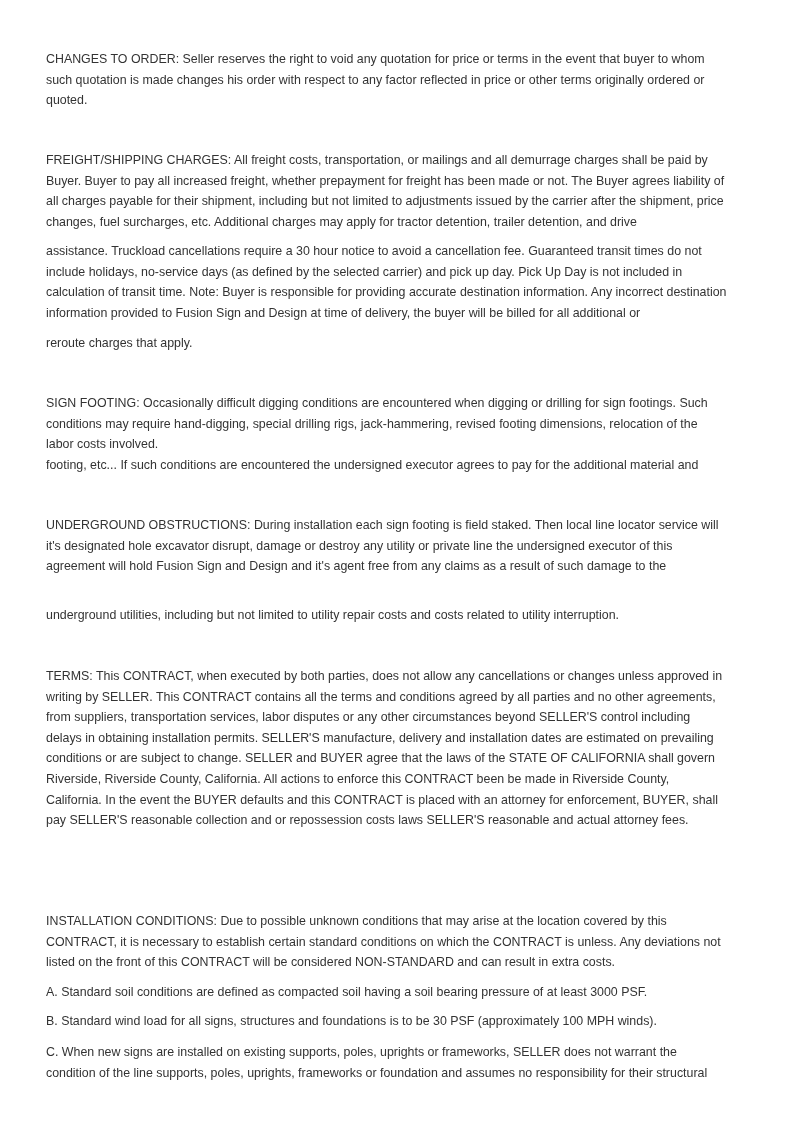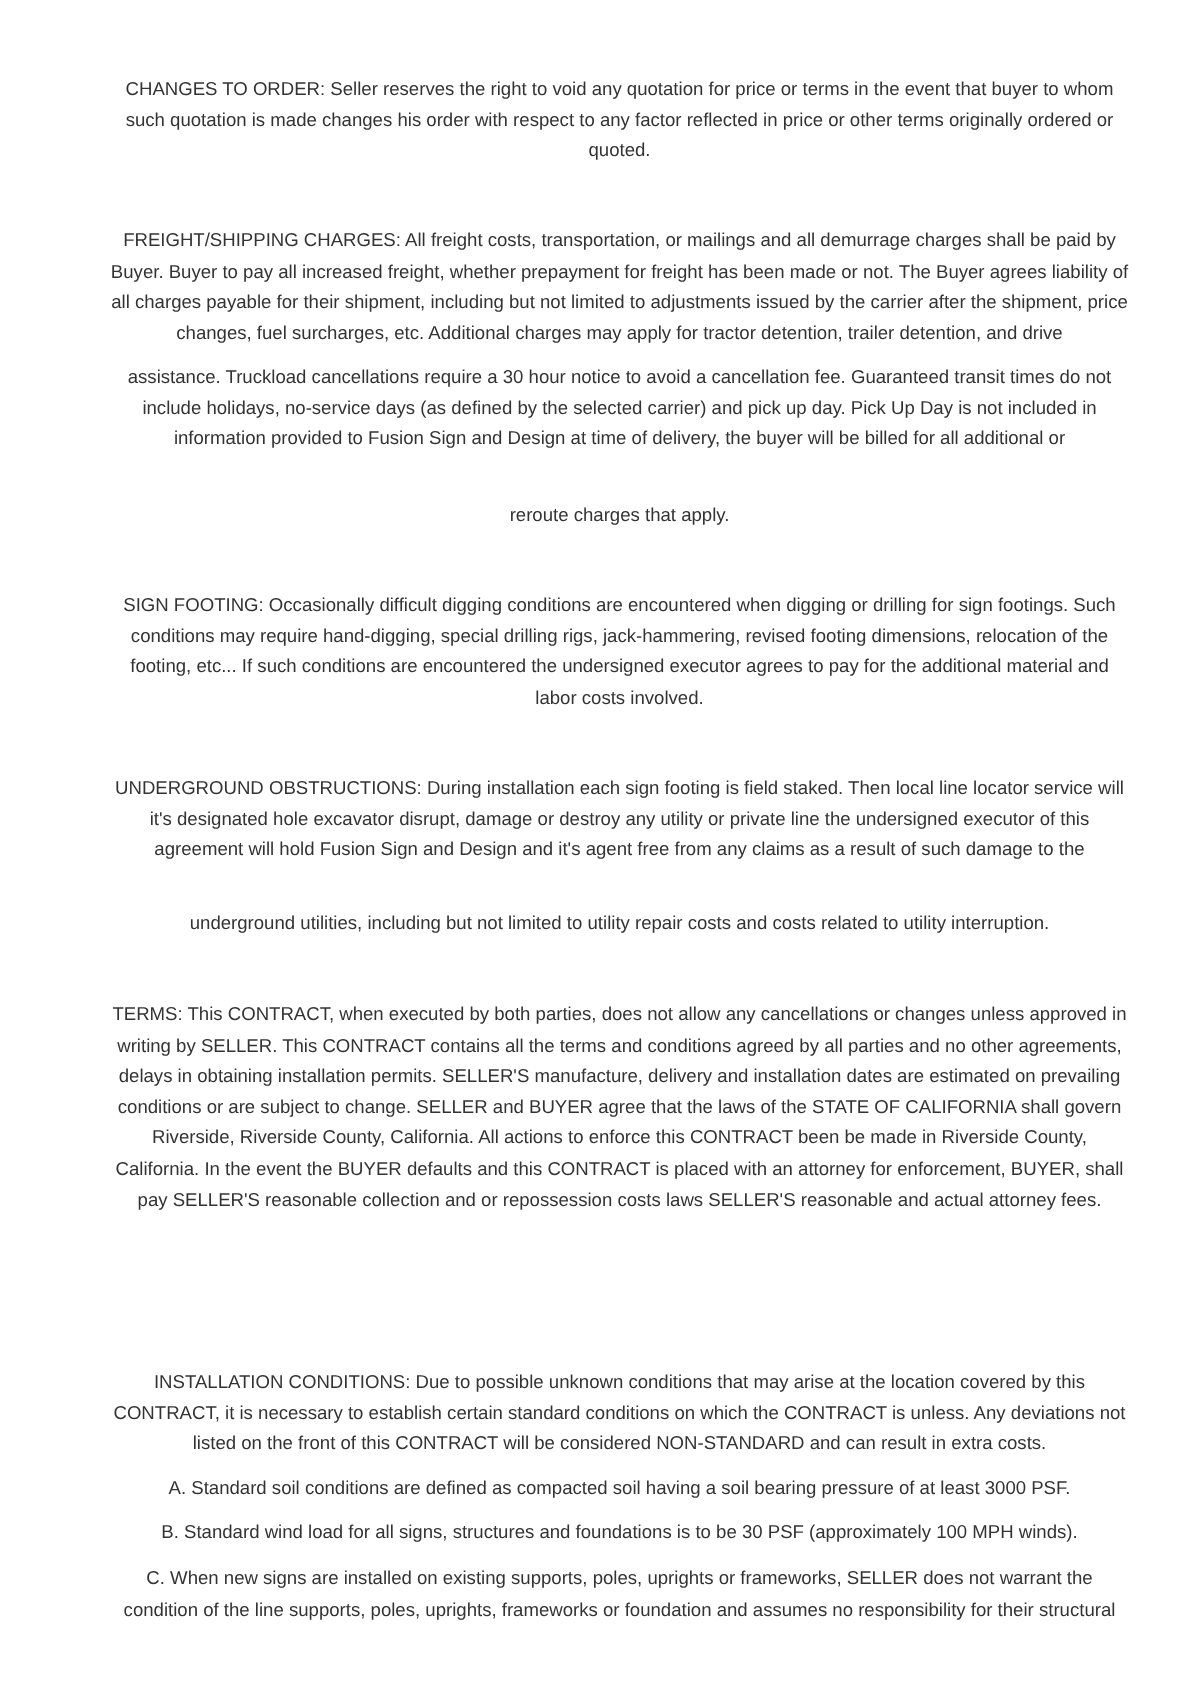--- a/index.html
+++ b/index.html
@@ -2,21 +2,21 @@
 <html><head>
 <meta charset="utf-8">
 <style>
   html, body { margin: 0; padding: 0; background: #ffffff; }
   body { width: 795px; height: 1124px; position: relative; overflow: hidden; }
   .page {
     position: absolute; left: 46px; top: 0; width: 710px;
     font-family: "Liberation Sans", sans-serif;
     font-size: 12.4px; color: #333333;
   }
-  .para { position: absolute; left: 12px; width: 710px; text-align: center; }
+  .para { position: absolute; left: 0; width: 710px; }
   .line { display: block; height: 20.6px; line-height: 20.6px; white-space: nowrap; }
 </style>
 </head>
 <body>
 
 <div class="page">
 
   <div class="para" style="top:49px">
     <span class="line">CHANGES TO ORDER: Seller reserves the right to void any quotation for price or terms in the event that buyer to whom</span>
     <span class="line">such quotation is made changes his order with respect to any factor reflected in price or other terms originally ordered or</span>
@@ -25,45 +25,47 @@
 
   <div class="para" style="top:150px">
     <span class="line">FREIGHT/SHIPPING CHARGES: All freight costs, transportation, or mailings and all demurrage charges shall be paid by</span>
     <span class="line">Buyer. Buyer to pay all increased freight, whether prepayment for freight has been made or not. The Buyer agrees liability of</span>
     <span class="line">all charges payable for their shipment, including but not limited to adjustments issued by the carrier after the shipment, price</span>
     <span class="line">changes, fuel surcharges, etc. Additional charges may apply for tractor detention, trailer detention, and drive</span>
   </div>
   <div class="para" style="top:241px">
     <span class="line">assistance. Truckload cancellations require a 30 hour notice to avoid a cancellation fee. Guaranteed transit times do not</span>
     <span class="line">include holidays, no-service days (as defined by the selected carrier) and pick up day. Pick Up Day is not included in</span>
+    <span class="line">calculation of transit time. Note: Buyer is responsible for providing accurate destination information. Any incorrect destination</span>
     <span class="line">information provided to Fusion Sign and Design at time of delivery, the buyer will be billed for all additional or</span>
   </div>
   <div class="para" style="top:333px">
     <span class="line">reroute charges that apply.</span>
   </div>
 
   <div class="para" style="top:393px">
     <span class="line">SIGN FOOTING: Occasionally difficult digging conditions are encountered when digging or drilling for sign footings. Such</span>
     <span class="line">conditions may require hand-digging, special drilling rigs, jack-hammering, revised footing dimensions, relocation of the</span>
+    <span class="line">labor costs involved.</span>
     <span class="line">footing, etc... If such conditions are encountered the undersigned executor agrees to pay for the additional material and</span>
-    <span class="line">labor costs involved.</span>
   </div>
 
   <div class="para" style="top:515px">
     <span class="line">UNDERGROUND OBSTRUCTIONS: During installation each sign footing is field staked. Then local line locator service will</span>
     <span class="line">it's designated hole excavator disrupt, damage or destroy any utility or private line the undersigned executor of this</span>
     <span class="line">agreement will hold Fusion Sign and Design and it's agent free from any claims as a result of such damage to the</span>
   </div>
   <div class="para" style="top:605px">
     <span class="line">underground utilities, including but not limited to utility repair costs and costs related to utility interruption.</span>
   </div>
 
   <div class="para" style="top:666px">
     <span class="line">TERMS: This CONTRACT, when executed by both parties, does not allow any cancellations or changes unless approved in</span>
     <span class="line">writing by SELLER. This CONTRACT contains all the terms and conditions agreed by all parties and no other agreements,</span>
+    <span class="line">from suppliers, transportation services, labor disputes or any other circumstances beyond SELLER'S control including</span>
     <span class="line">delays in obtaining installation permits. SELLER'S manufacture, delivery and installation dates are estimated on prevailing</span>
     <span class="line">conditions or are subject to change. SELLER and BUYER agree that the laws of the STATE OF CALIFORNIA shall govern</span>
     <span class="line">Riverside, Riverside County, California. All actions to enforce this CONTRACT been be made in Riverside County,</span>
     <span class="line">California. In the event the BUYER defaults and this CONTRACT is placed with an attorney for enforcement, BUYER, shall</span>
     <span class="line">pay SELLER'S reasonable collection and or repossession costs laws SELLER'S reasonable and actual attorney fees.</span>
   </div>
 
   <div class="para" style="top:911px">
     <span class="line">INSTALLATION CONDITIONS: Due to possible unknown conditions that may arise at the location covered by this</span>
     <span class="line">CONTRACT, it is necessary to establish certain standard conditions on which the CONTRACT is unless. Any deviations not</span>

